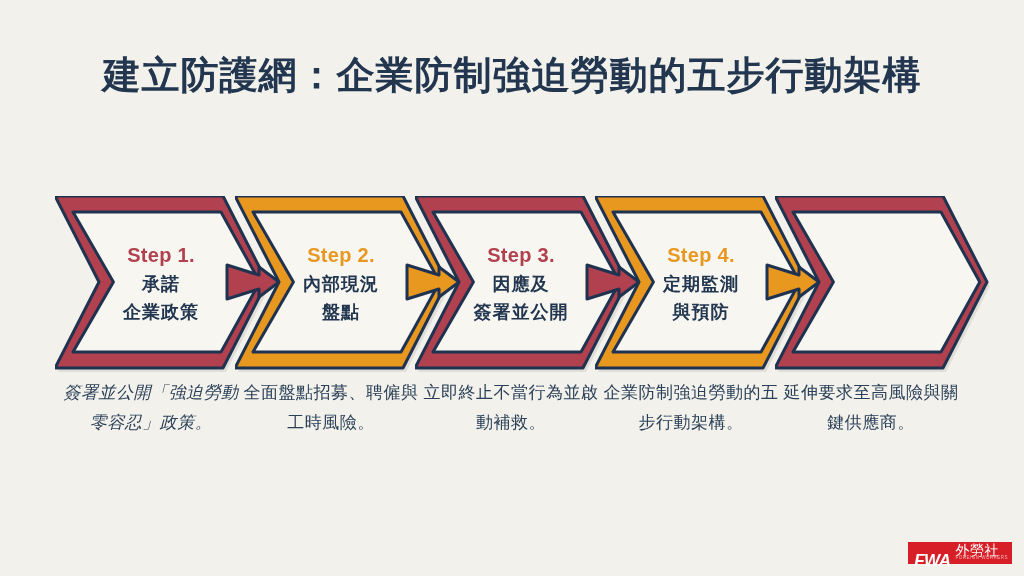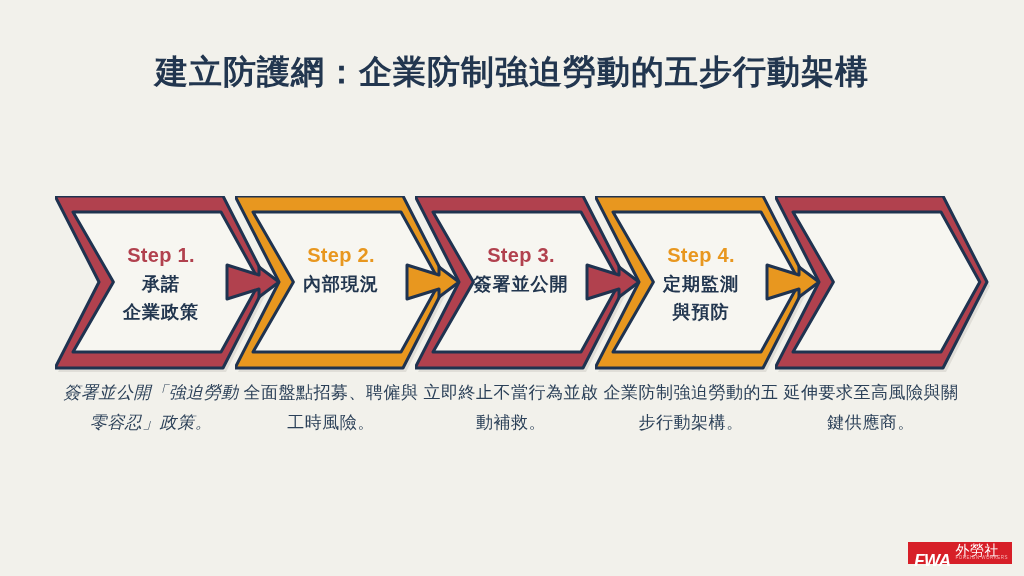--- a/index.html
+++ b/index.html
@@ -13,21 +13,21 @@
     position:relative;
     width:1024px; height:576px;
     background:#f2f1eb;
   }
 
   
   #title {
     position:absolute;
     top:50px; left:0; width:1024px;
     text-align:center;
-    font-size:33px;
+    font-size:38px;
     font-weight:bold;
     color:#22364f;
     letter-spacing:1px;
     white-space:nowrap;
   }
 
   
   #flow {
     position:absolute;
     top:196px; left:0;
@@ -146,31 +146,33 @@
       <div class="step" style="left: 235px;">
         <svg width="238" height="180" viewBox="0 0 238 180">
           <polygon points="3.0,4.0 171.0,4.0 215.0,90.0 171.0,176.0 3.0,176.0 47.0,90.0" fill="#c9c7c0" opacity="0.45"></polygon>
           <polygon points="0.0,0.0 168.0,0.0 212.0,86.0 168.0,172.0 0.0,172.0 44.0,86.0" fill="#e8971f" stroke="#1f3350" stroke-width="3" stroke-linejoin="round"></polygon>
           <polygon points="18.0,16.0 166.0,16.0 204.8,86.0 166.0,156.0 18.0,156.0 58.4,86.0" fill="#f7f6f1" stroke="#1f3350" stroke-width="3" stroke-linejoin="round"></polygon>
           <polygon points="172.0,69.0 204.0,79.0 204.0,71.0 224.0,86.0 204.0,101.0 204.0,93.0 172.0,103.0" fill="#e8971f" stroke="#1f3350" stroke-width="3" stroke-linejoin="round"></polygon>
         </svg>
         <div class="step-text">
           <div class="step-num orange">Step 2.</div>
           <div class="step-title">內部現況</div>
+          <div class="step-title">盤點</div>
         </div>
       </div>
       <div class="step" style="left: 415px;">
         <svg width="238" height="180" viewBox="0 0 238 180">
           <polygon points="3.0,4.0 171.0,4.0 215.0,90.0 171.0,176.0 3.0,176.0 47.0,90.0" fill="#c9c7c0" opacity="0.45"></polygon>
           <polygon points="0.0,0.0 168.0,0.0 212.0,86.0 168.0,172.0 0.0,172.0 44.0,86.0" fill="#b1414e" stroke="#1f3350" stroke-width="3" stroke-linejoin="round"></polygon>
           <polygon points="18.0,16.0 166.0,16.0 204.8,86.0 166.0,156.0 18.0,156.0 58.4,86.0" fill="#f7f6f1" stroke="#1f3350" stroke-width="3" stroke-linejoin="round"></polygon>
           <polygon points="172.0,69.0 204.0,79.0 204.0,71.0 224.0,86.0 204.0,101.0 204.0,93.0 172.0,103.0" fill="#b1414e" stroke="#1f3350" stroke-width="3" stroke-linejoin="round"></polygon>
         </svg>
         <div class="step-text">
           <div class="step-num red">Step 3.</div>
+          <div class="step-title">因應及</div>
           <div class="step-title">簽署並公開</div>
         </div>
       </div>
       <div class="step" style="left: 595px;">
         <svg width="238" height="180" viewBox="0 0 238 180">
           <polygon points="3.0,4.0 171.0,4.0 215.0,90.0 171.0,176.0 3.0,176.0 47.0,90.0" fill="#c9c7c0" opacity="0.45"></polygon>
           <polygon points="0.0,0.0 168.0,0.0 212.0,86.0 168.0,172.0 0.0,172.0 44.0,86.0" fill="#e8971f" stroke="#1f3350" stroke-width="3" stroke-linejoin="round"></polygon>
           <polygon points="18.0,16.0 166.0,16.0 204.8,86.0 166.0,156.0 18.0,156.0 58.4,86.0" fill="#f7f6f1" stroke="#1f3350" stroke-width="3" stroke-linejoin="round"></polygon>
           <polygon points="172.0,69.0 204.0,79.0 204.0,71.0 224.0,86.0 204.0,101.0 204.0,93.0 172.0,103.0" fill="#e8971f" stroke="#1f3350" stroke-width="3" stroke-linejoin="round"></polygon>
         </svg>

